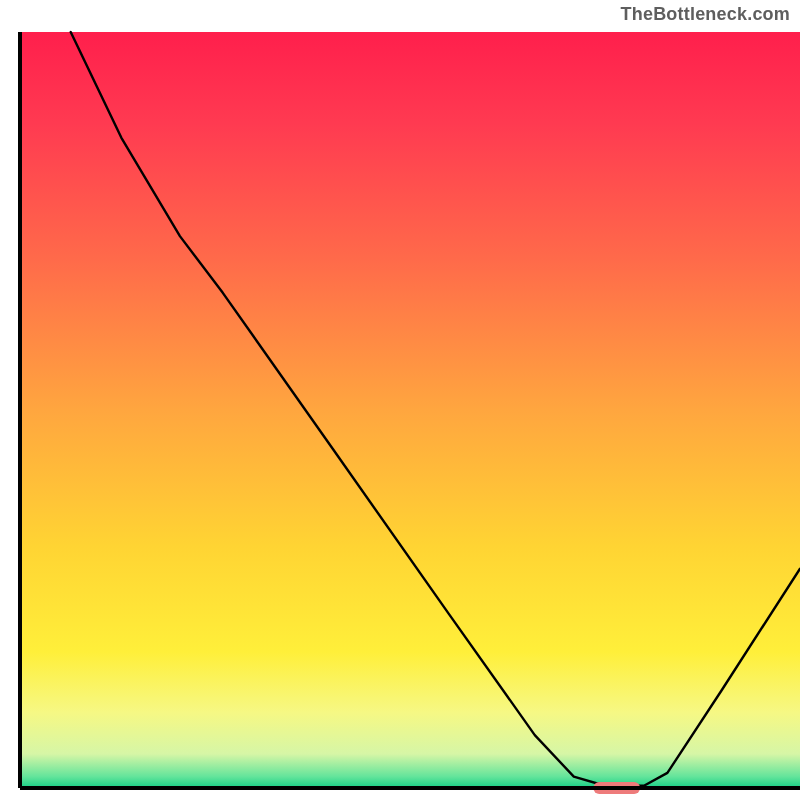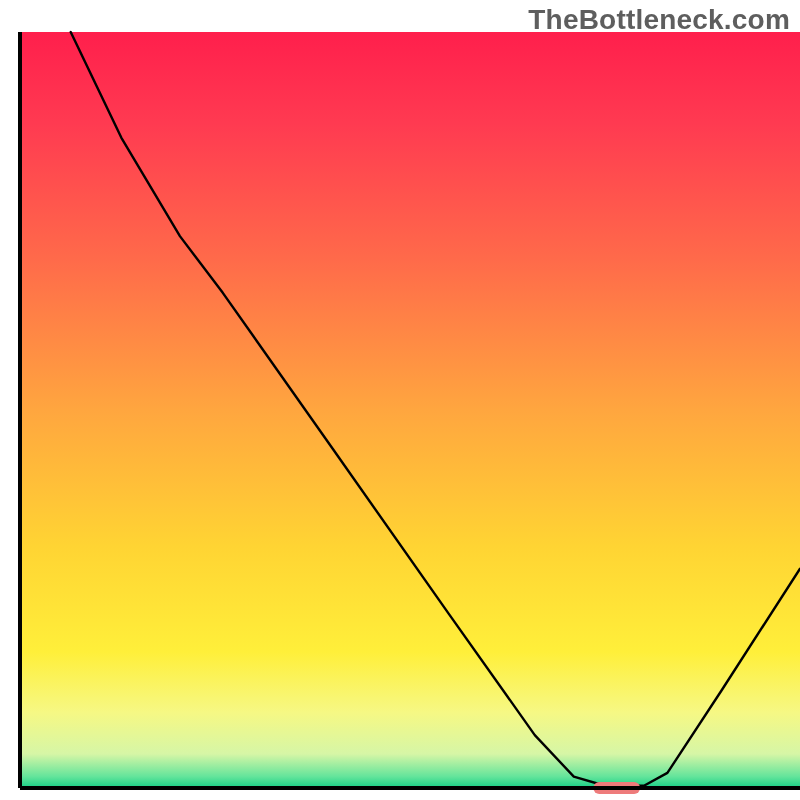--- a/index.html
+++ b/index.html
@@ -13,21 +13,21 @@
   .stage {
     position: relative;
     width: 800px;
     height: 800px;
     overflow: hidden;
   }
   .watermark {
     position: absolute;
     top: 4px;
     right: 10px;
-    font-size: 28px;
+    font-size: 18px;
     font-weight: 600;
     color: #5e5e5e;
     letter-spacing: 0.2px;
     z-index: 50;
   }
   svg.plot {
     position: absolute;
     top: 0;
     left: 0;
     width: 800px;

